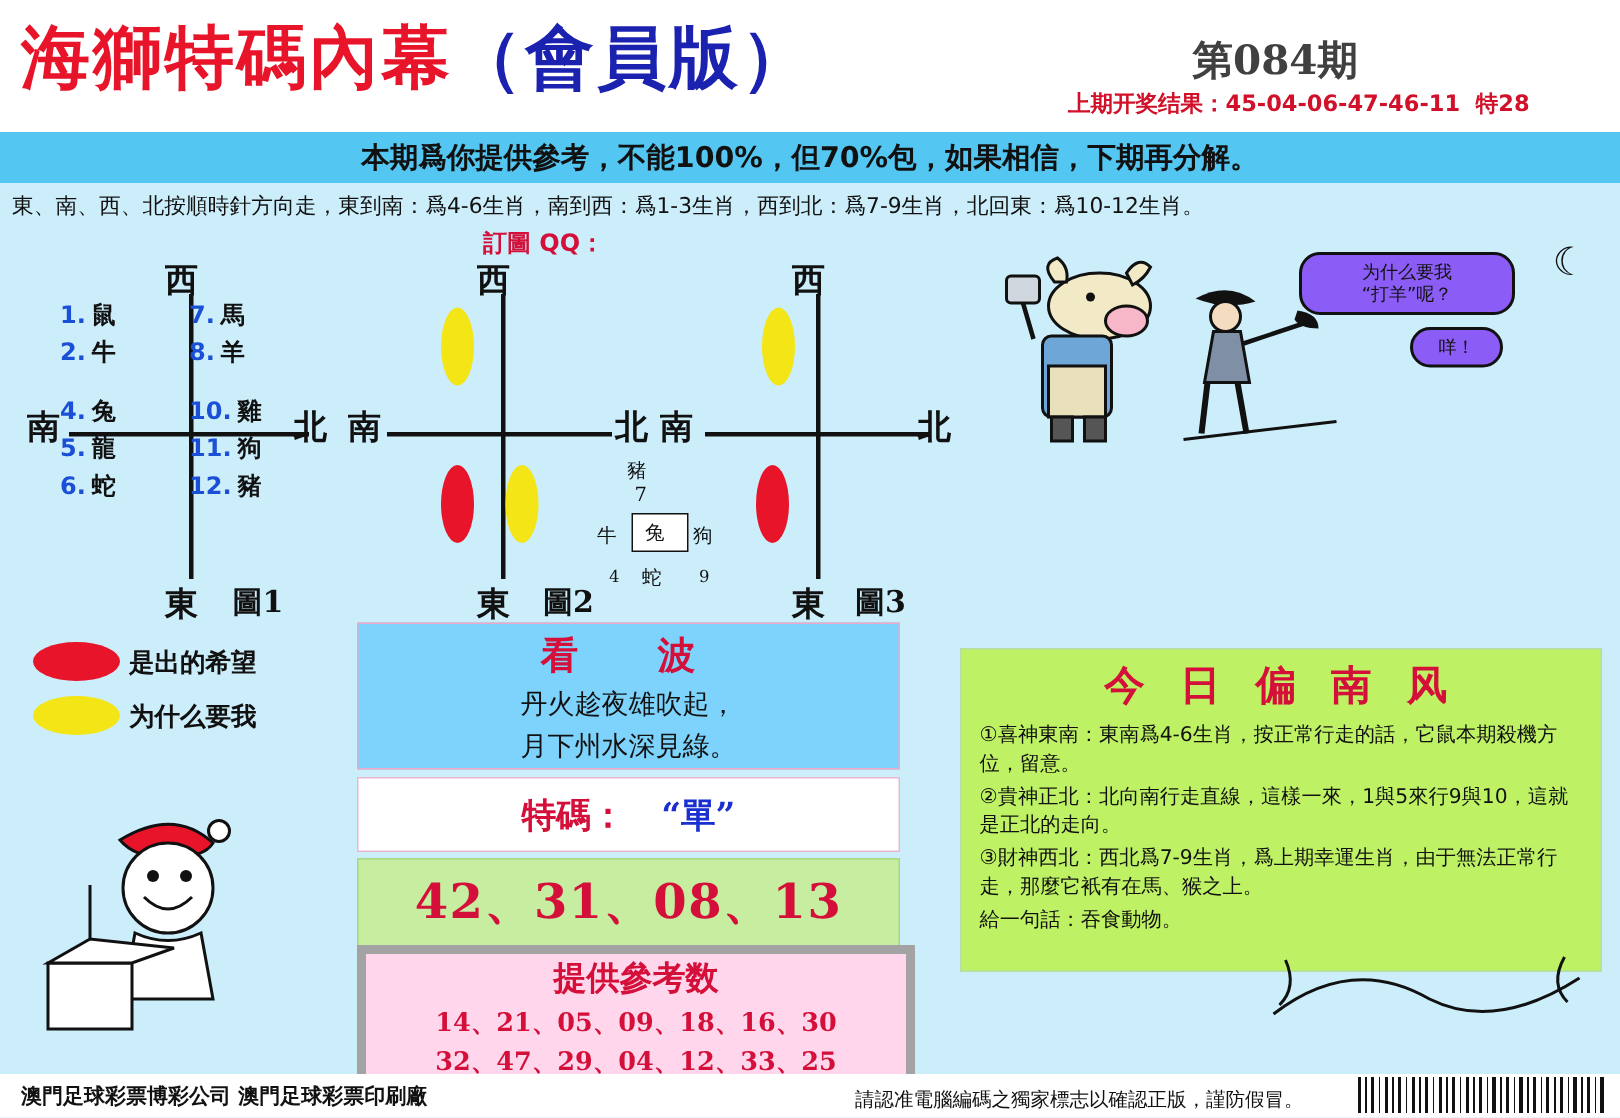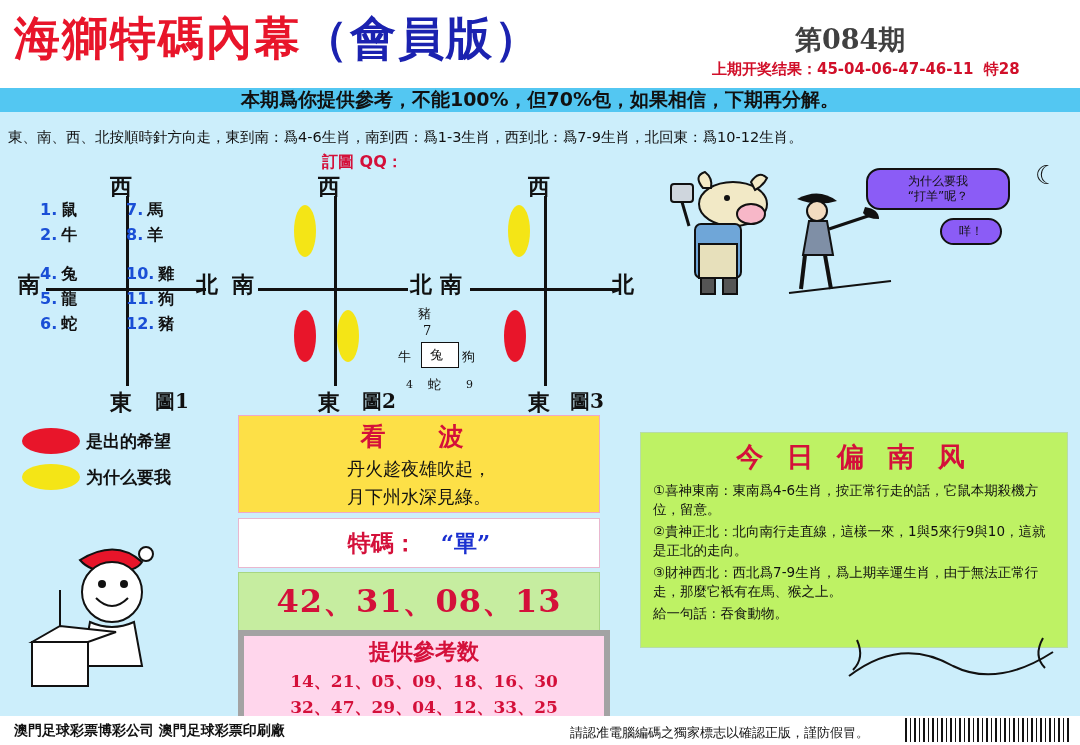--- a/index.html
+++ b/index.html
@@ -25,21 +25,21 @@
     font-family:"DejaVu Serif","Liberation Serif",serif;
     font-size:27px;font-weight:bold;color:#404040;
   }
   .lastres{
     position:absolute;left:712px;top:60px;
     font-size:15px;color:#d1102a;font-weight:bold;white-space:nowrap;
   }
 
   
   .notice{
-    position:absolute;left:0;top:88px;width:1080px;height:24px;
+    position:absolute;left:0;top:88px;width:1080px;height:34px;
     background:#53c7f2;
     display:flex;align-items:center;justify-content:center;
   }
   .notice span{
     font-size:19px;font-weight:bold;color:#111;
     font-family:"DejaVu Sans","Liberation Sans",sans-serif;
   }
 
   
   .dirline{
@@ -77,21 +77,21 @@
   .figcap{position:absolute;font-size:20px;font-weight:bold;color:#111;
      font-family:"DejaVu Serif","Liberation Serif",serif;}
 
   
   .dia{position:absolute;font-size:13px;color:#111;font-family:"DejaVu Serif","Liberation Serif",serif;}
   .diabox{position:absolute;border:1px solid #111;background:#fff;}
 
   
   .panel{position:absolute;}
   .p-kanbo{
-    left:238px;top:415px;width:360px;height:96px;background:#fde047;
+    left:238px;top:415px;width:360px;height:96px;background:#7dd3fc;
     border:1px solid #f0a8c8;
   }
   .p-kanbo .t{
     text-align:center;font-size:25px;font-weight:bold;color:#d4103a;
     font-family:"DejaVu Serif","Liberation Serif",serif;letter-spacing:14px;margin-top:4px;
   }
   .p-kanbo .l{
     text-align:center;font-size:18px;color:#111;margin-top:4px;
     font-family:"DejaVu Serif","Liberation Serif",serif;
   }

